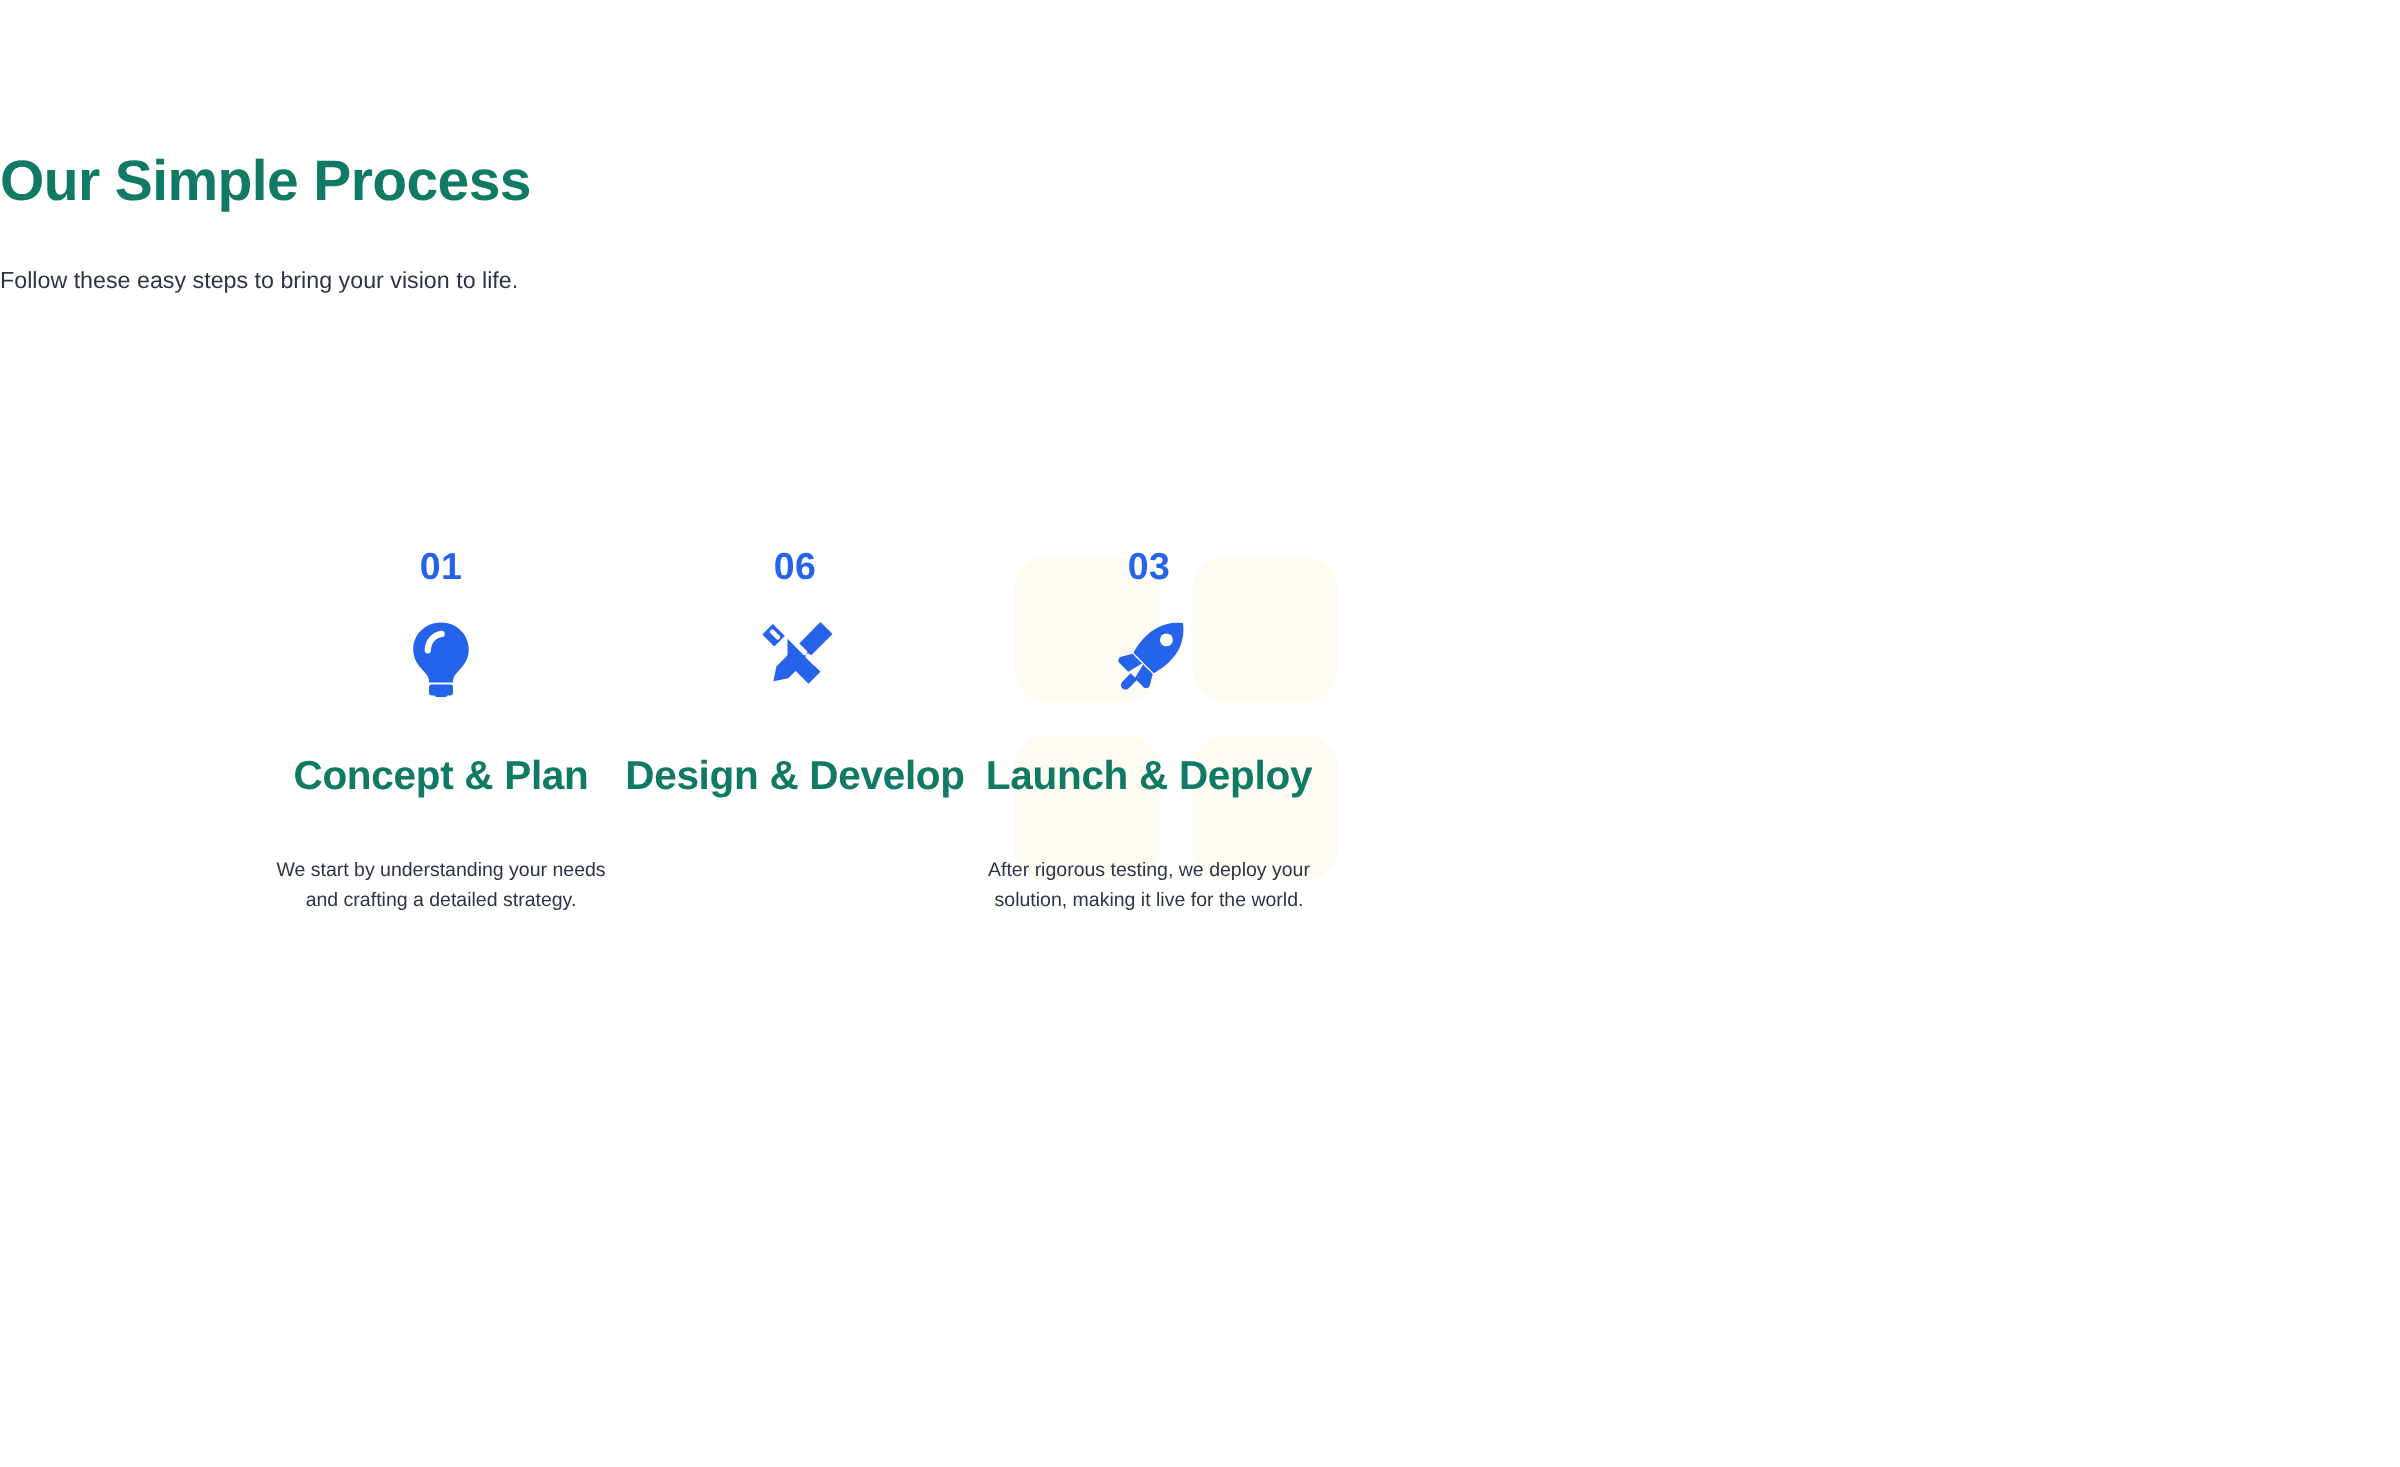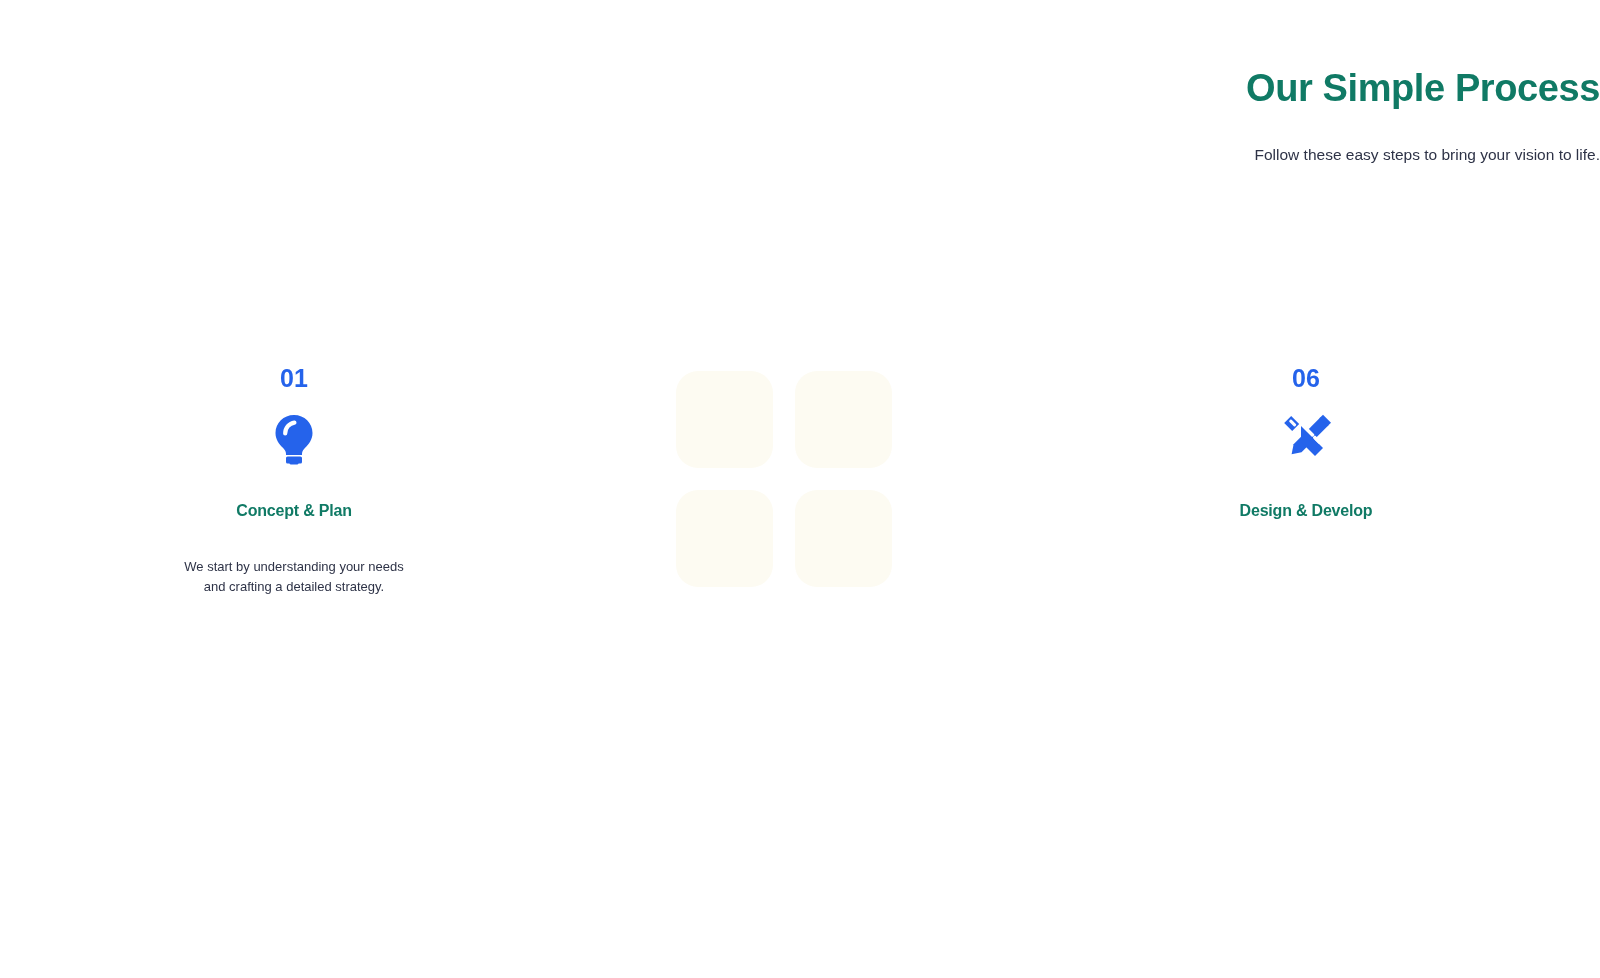--- a/index.html
+++ b/index.html
@@ -40,22 +40,22 @@
   
   .page {
     position: relative;
     z-index: 1;
     width: 1600px;
     height: 978px;
   }
 
   
   .section-header {
-    text-align: right;
-    padding-top: 67px;
+    text-align: left;
+    padding-top: 100px;
   }
   .section-title {
     font-size: 38px;
     font-weight: bold;
     color: #107A65;
     letter-spacing: -0.4px;
     line-height: 1.15;
   }
   .section-subtitle {
     margin-top: 33px;
@@ -65,21 +65,20 @@
     line-height: 1.4;
   }
 
   
   .steps-row {
     position: absolute;
     top: 366px;
     left: 176px;
     width: 1248px;
     display: flex;
-    justify-content: space-between;
     align-items: flex-start;
   }
   .step-card {
     width: 236px;
     display: flex;
     flex-direction: column;
     align-items: center;
     text-align: center;
   }
 
@@ -95,21 +94,21 @@
     margin-top: 22px;
     height: 52px;
     display: flex;
     align-items: center;
     justify-content: center;
   }
   .step-icon svg { display: block; }
 
   .step-title {
     margin-top: 36px;
-    font-size: 16px;
+    font-size: 27px;
     font-weight: bold;
     color: #107A65;
     line-height: 1.2;
     letter-spacing: -0.2px;
     white-space: nowrap;
   }
 
   .step-desc {
     margin-top: 37px;
     font-size: 13px;
@@ -169,16 +168,37 @@
 
             <rect x="26.5" y="18.0" width="9.5" height="3.4" rx="1.2" fill="#FFFFFF" transform="rotate(45 31.2 19.7)"></rect>
             <rect x="33.3" y="25.0" width="9.5" height="3.4" rx="1.2" fill="#FFFFFF" transform="rotate(45 38.0 26.7)"></rect>
             <rect x="9.6" y="8.5" width="8.2" height="3.0" rx="1.1" fill="#FFFFFF" transform="rotate(45 13.7 10.0)"></rect>
           </g>
         </svg>
       </div>
       <div class="step-title">Design &amp; Develop</div>
     </div>
 
+    <div class="step-card">
+      <div class="step-number">03</div>
+      <div class="step-icon">
+        <svg width="54" height="52" viewBox="0 0 54 52" aria-hidden="true">
+          <g fill="#2563EB">
+
+            <path d="M49.6 2.4 C49.6 2.4 38.2 0.4 28.0 8.4 C22.8 12.5 19.0 17.8 16.6 22.2 L30.2 35.8 C34.6 33.4 39.9 29.6 44.0 24.4 C52.0 14.2 49.6 2.4 49.6 2.4 Z"></path>
+
+            <path d="M16.0 22.9 L8.4 24.9 C6.6 25.4 6.0 27.7 7.3 29.0 L13.2 34.9 L22.4 29.3 Z"></path>
+
+            <path d="M29.5 36.4 L27.5 44.0 C27.0 45.8 24.7 46.4 23.4 45.1 L17.5 39.2 L23.1 30.0 Z"></path>
+
+            <path d="M14.8 35.9 L9.2 41.5 C8.0 42.7 8.0 44.6 9.2 45.8 C10.4 47.0 12.3 47.0 13.5 45.8 L19.1 40.2 Z"></path>
+
+            <circle cx="38.6" cy="13.6" r="4.3" fill="#FFFFFF"></circle>
+          </g>
+        </svg>
+      </div>
+      <div class="step-title">Launch &amp; Deploy</div>
+      <div class="step-desc">After rigorous testing, we deploy your solution, making it live for the world.</div>
+    </div>
 
 
   </div>
 </div>
 
 </body></html>

